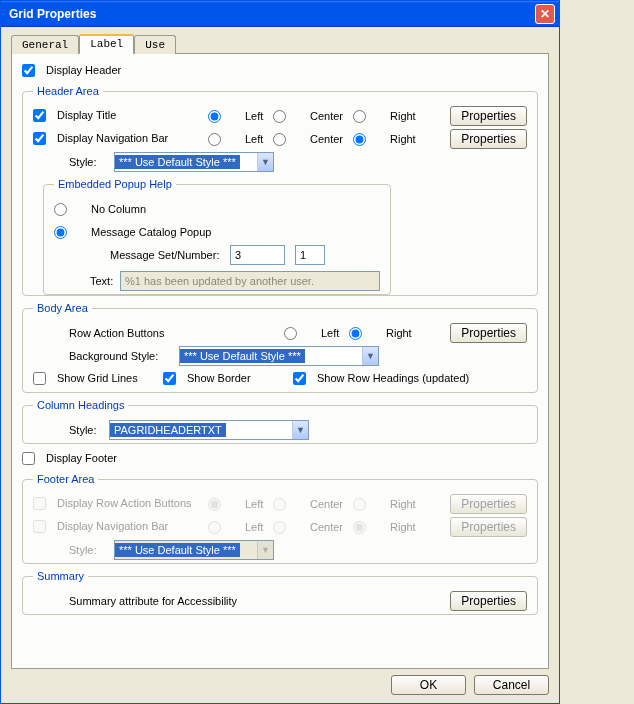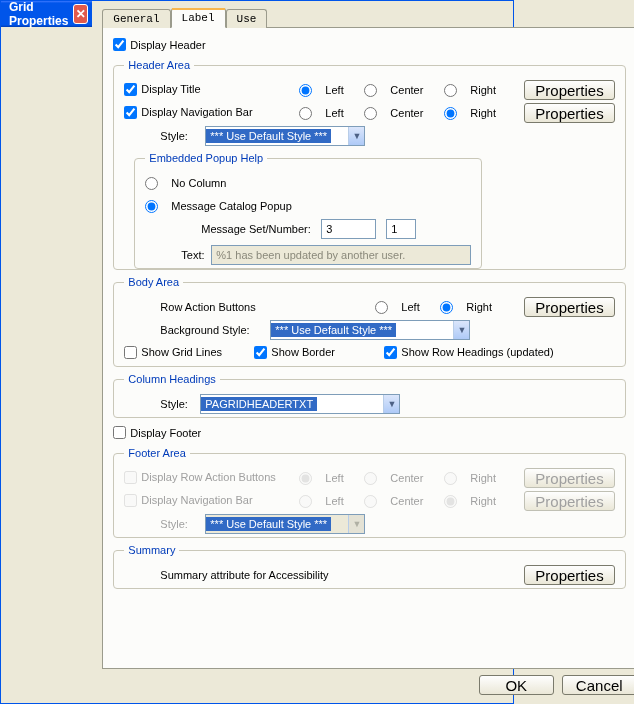--- a/index.html
+++ b/index.html
@@ -4,26 +4,26 @@
 <style>
   * { box-sizing: border-box; }
   body {
     margin: 0;
     font-family: Tahoma, Arial, sans-serif;
     font-size: 11px;
     background: #ece9d8;
     color: #000;
   }
   .window {
-    width: 514px;
+    width: 560px;
     height: 704px;
     background: #ece9d8;
     border: 1px solid #0055ea;
     display: flex;
-    flex-direction: row;
+    flex-direction: column;
   }
   .titlebar {
     background: linear-gradient(to bottom, #3b78ff 0%, #0055ea 8%, #0055ea 92%, #003bb0 100%);
     height: 26px;
     display: flex;
     align-items: center;
     justify-content: space-between;
     padding: 0 4px 0 8px;
     color: #fff;
     font-weight: bold;
@@ -100,41 +100,40 @@
     font-size: 11px;
   }
   .row {
     display: flex;
     align-items: center;
     margin: 3px 0;
     min-height: 20px;
   }
   .chk {
     display: inline-flex;
-    align-items: center;
-    gap: 1px;
+    gap: 8px;
     cursor: pointer;
   }
   .chk input[type=checkbox], .rad input[type=radio] {
     margin:0 3px 0 0;
   }
   .rad {
     display: inline-flex;
     align-items: flex-start;
-    gap: 10px;
+    gap: 21px;
     cursor: pointer;
   }
   .btn {
     min-width: 75px;
     height: 20px;
     background: linear-gradient(#fefefe,#eae7d7);
     border: 1px solid #7a7a6c;
     border-radius: 3px;
     cursor: pointer;
-    font-size: 15px;
+    font-size: 12px;
     display:inline-flex;
     align-items:center;
     justify-content:center;
     padding:0 10px;
   }
   .select {
     height: 20px;
     border: 1px solid #7e9db9;
     background: #fff;
     display: inline-flex;

